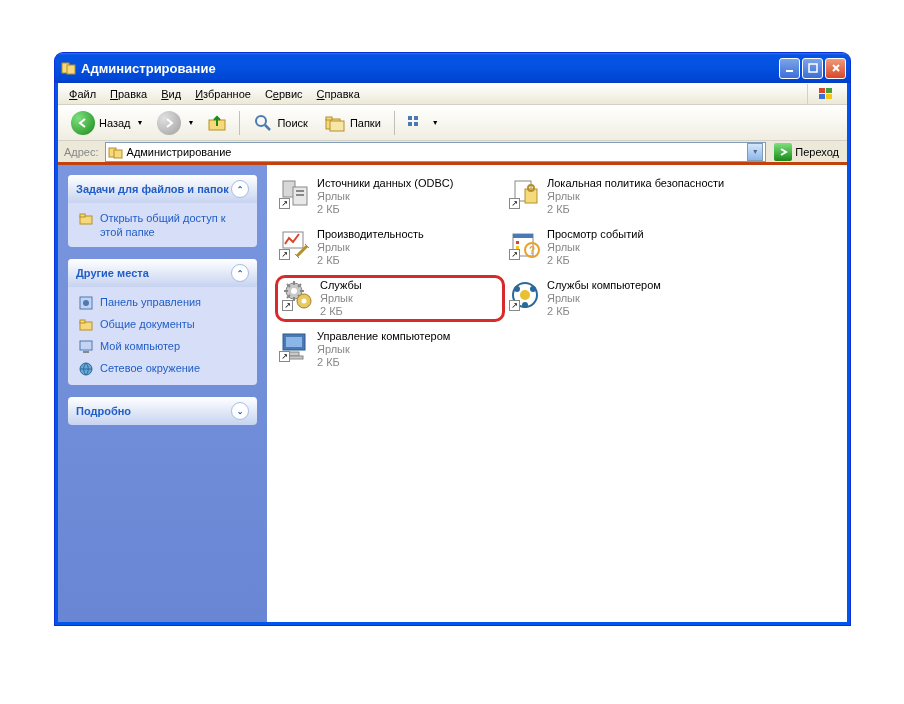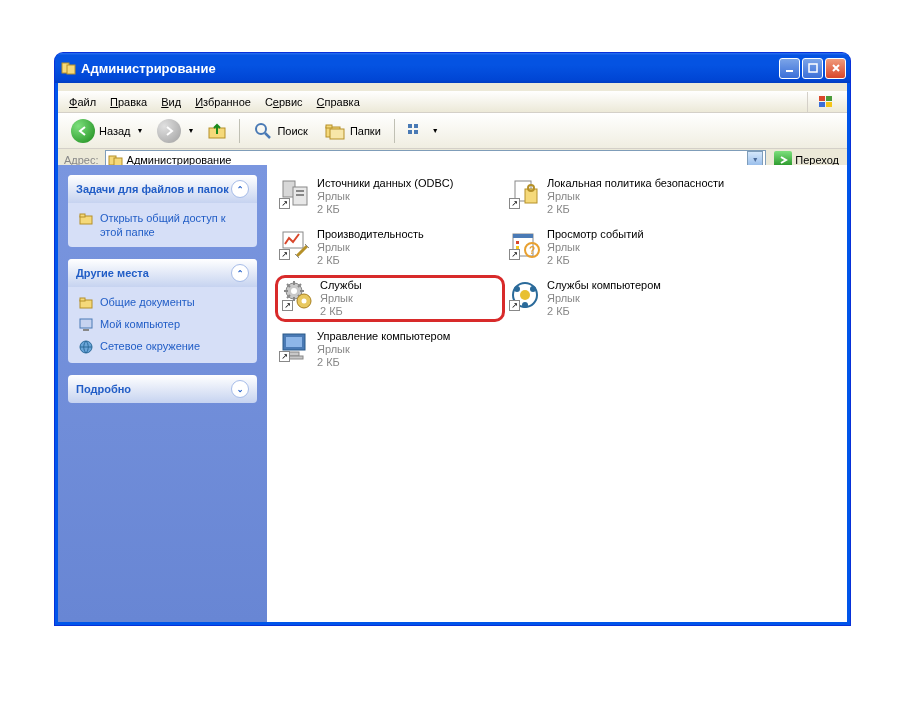--- a/index.html
+++ b/index.html
@@ -49,21 +49,20 @@
   left: 3px; right: 3px; top: 30px; bottom: 3px;
   background: #ece9d8;
 }
 .menubar {
   height: 22px;
   background: linear-gradient(#fff, #ece9d8);
   border-bottom: 1px solid #d4d0c8;
   display: flex;
   align-items: center;
   padding: 0 4px;
-  margin-top: 8px;
 }
 .menubar .mi { padding: 2px 7px; cursor: default; }
 .menubar .mi u { text-decoration: underline; }
 .menubar .spacer { flex: 1; }
 .winlogo {
   width: 36px; height: 20px;
   border-left: 1px solid #d4d0c8;
   display: flex; align-items: center; justify-content: center;
 }
 .toolbar {
@@ -357,20 +356,29 @@
             </div>
           </div>
         </div>
 
         <div class="panel">
           <div class="panel-hdr alt">
             <span class="ptxt">Другие места</span>
             <span class="chev">⌃</span>
           </div>
           <div class="panel-body">
+            <div class="plink">
+              <span class="picon">
+                  <svg width="16" height="16">
+                    <rect x="2" y="2" width="12" height="12" fill="#c6d3f0" stroke="#4a7ab5"></rect>
+                    <circle cx="8" cy="8" r="3" fill="#4a7ab5"></circle>
+                  </svg>
+                </span>
+              <span class="ptext">Панель управления</span>
+            </div>
             <div class="plink">
               <span class="picon">
                   <svg width="16" height="16">
                     <rect x="2" y="5" width="12" height="8" fill="#f5d97a" stroke="#b59028"></rect>
                     <rect x="2" y="3" width="5" height="3" fill="#f5d97a" stroke="#b59028"></rect>
                   </svg>
                 </span>
               <span class="ptext">Общие документы</span>
             </div>
             <div class="plink">

